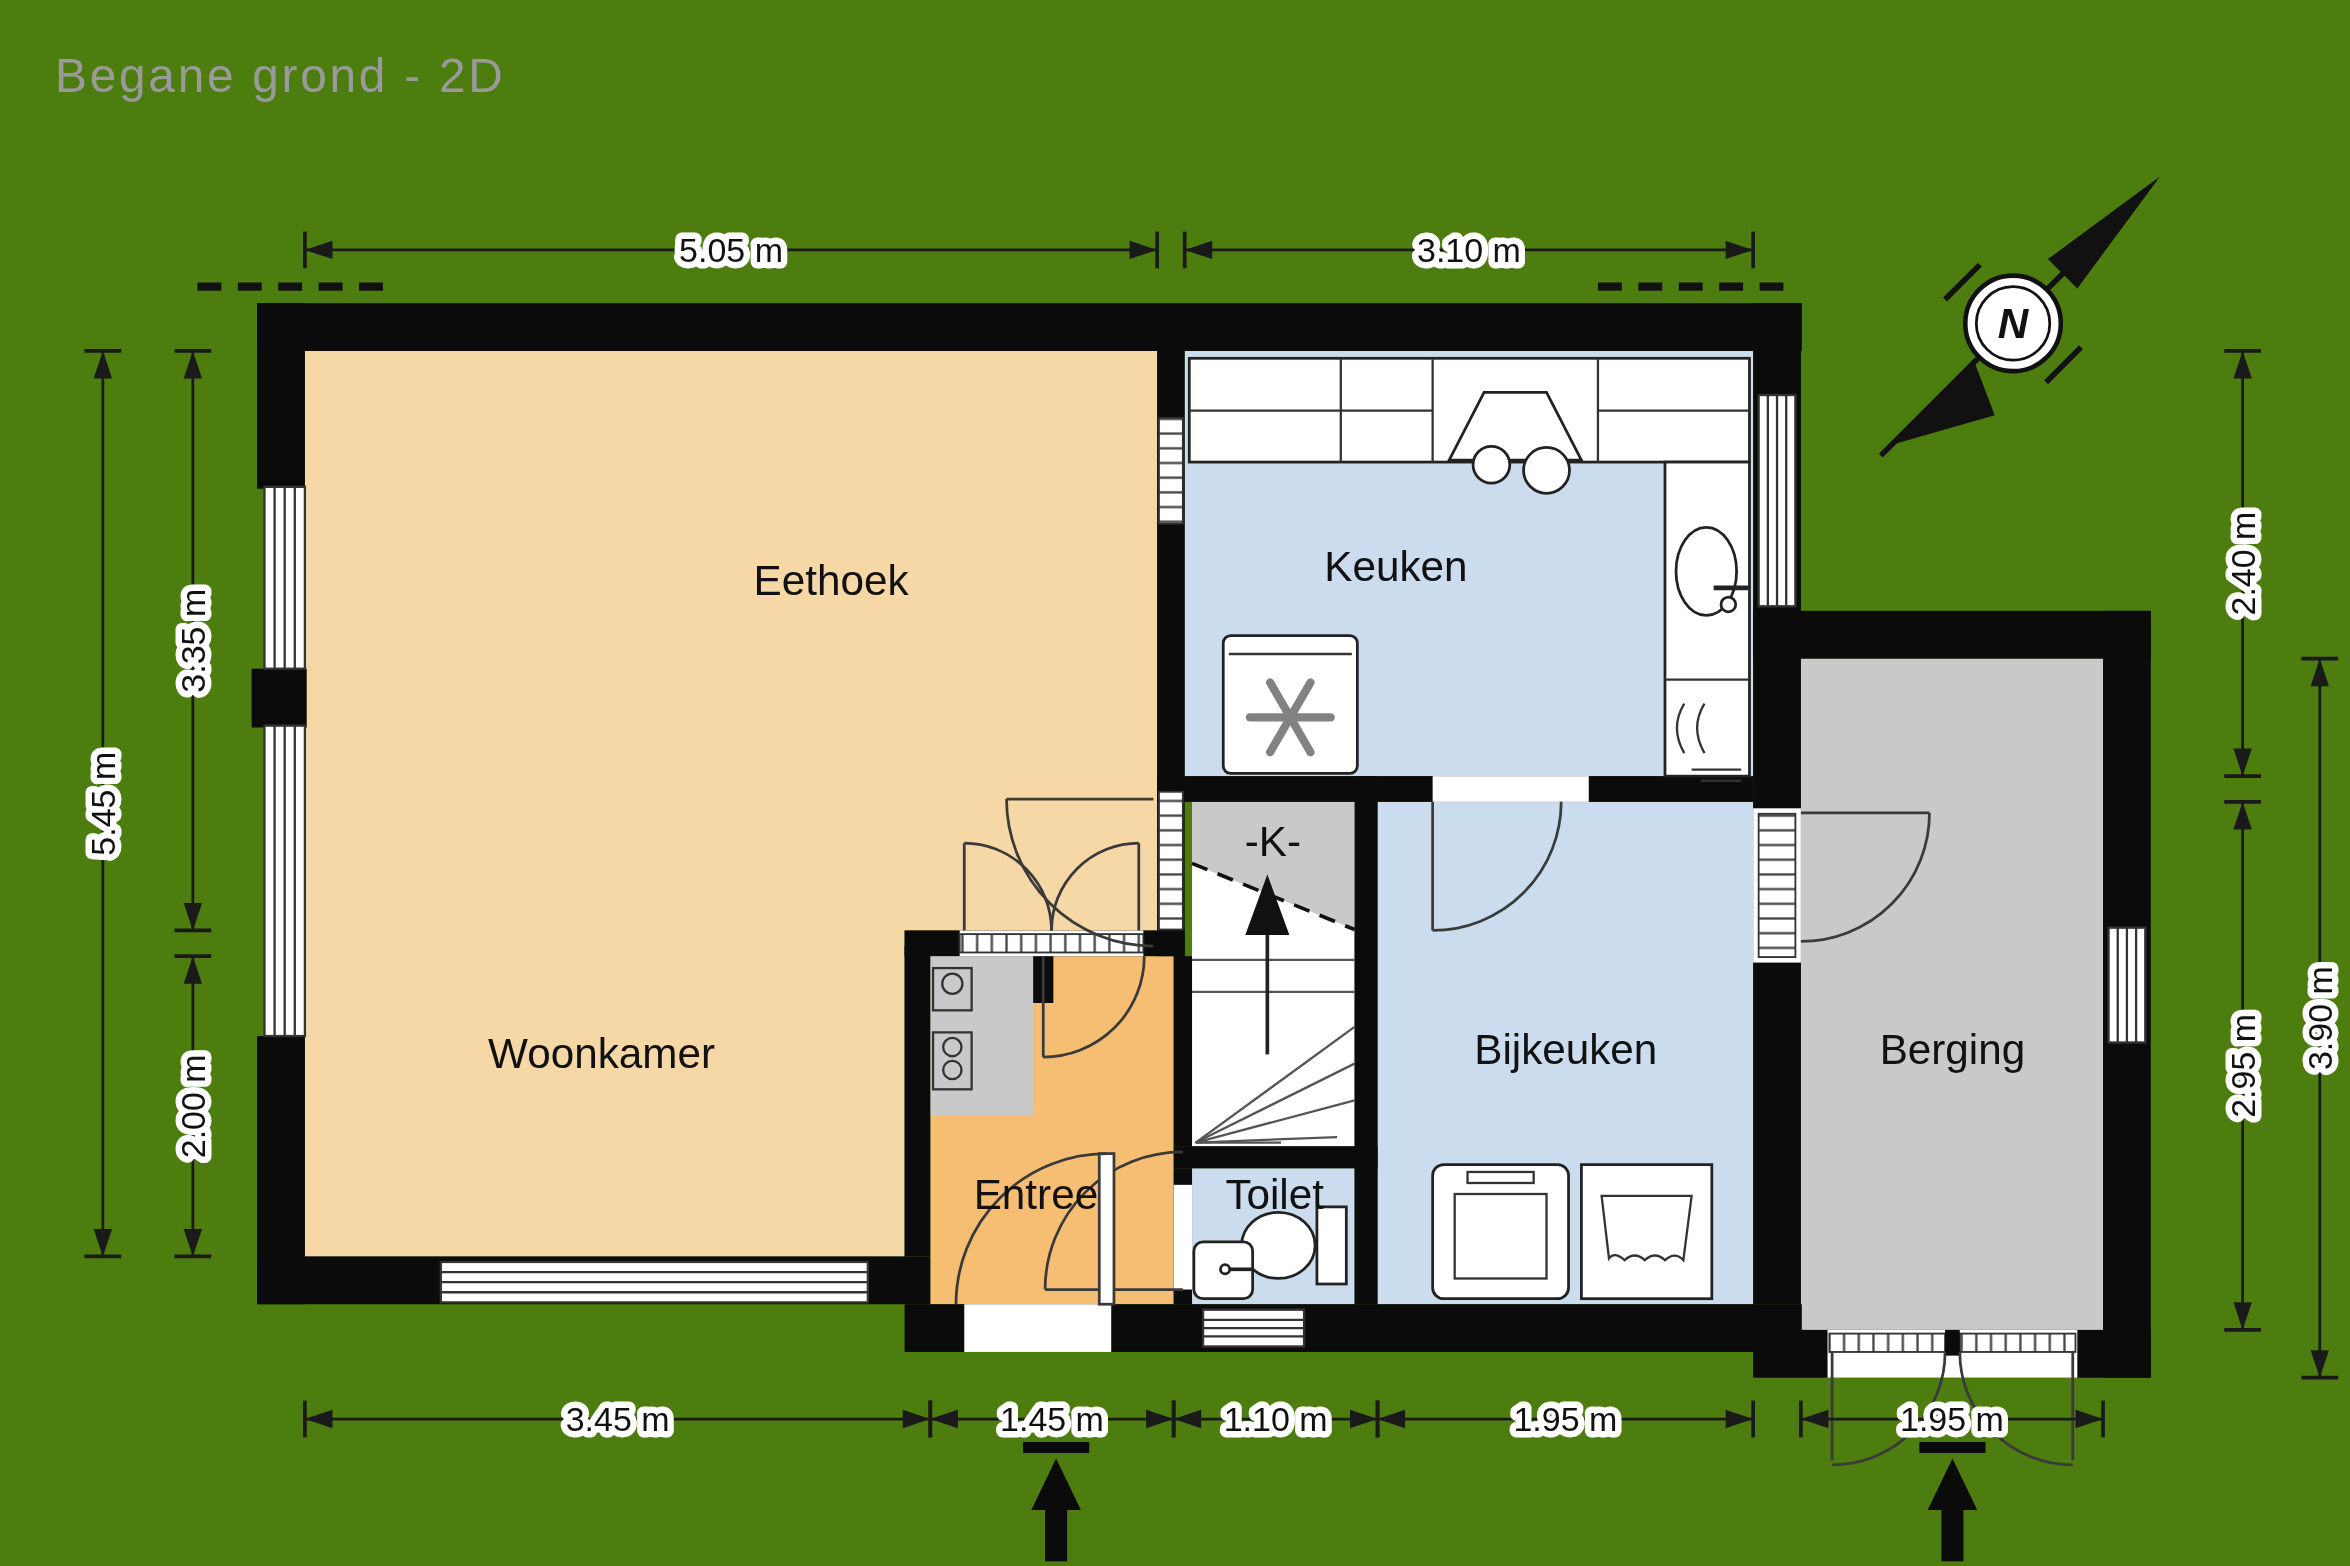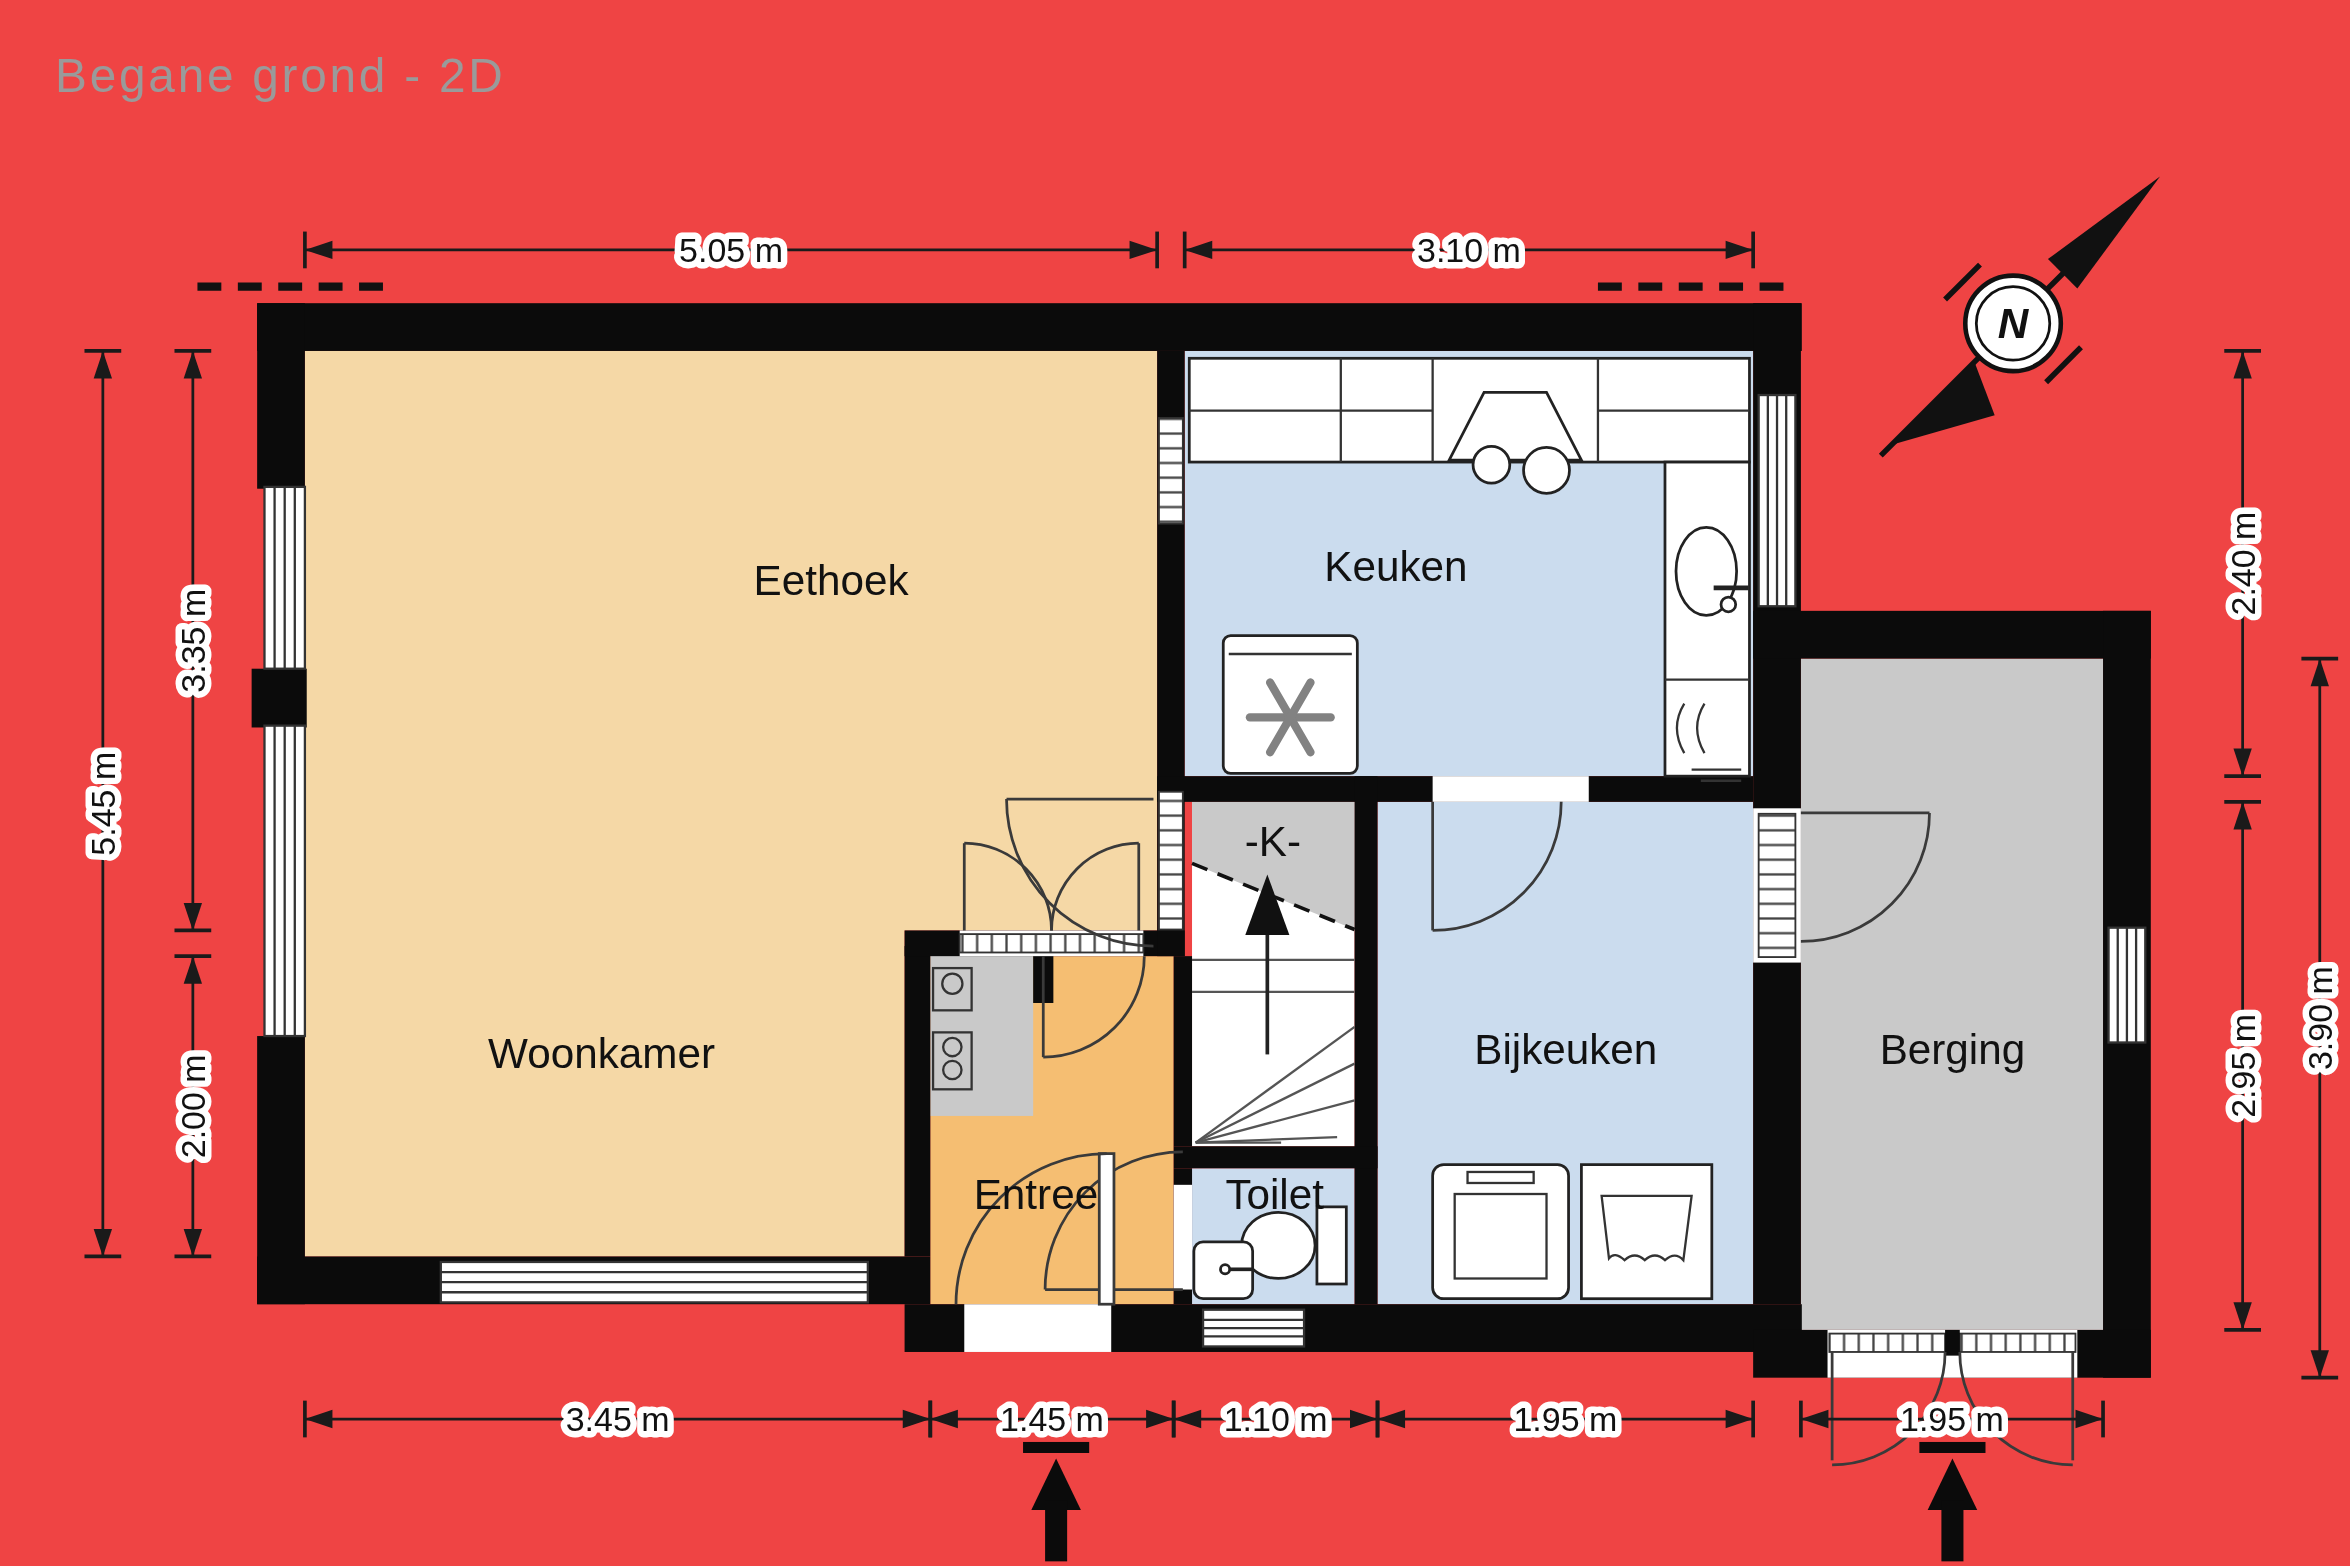--- a/index.html
+++ b/index.html
@@ -1,16 +1,16 @@
 <!DOCTYPE html>
 <html style="font-size:14.7px"><head>
 <meta charset="utf-8">
 <style>
   html,body{margin:0;padding:0;background:#fff;}
-  .page{width:2351px;height:1567px;position:relative;background:#ef4444;overflow:hidden;}
+  .page{width:2351px;height:1567px;position:relative;background:#4d7c0f;overflow:hidden;}
   svg{display:block;}
   text{font-family:"Liberation Sans",sans-serif;}
   .title{font-size:52px;letter-spacing:3px;}
   .room-label{font-size:46px;fill:#111;}
   .dim-label{font-size:37px;fill:#111;paint-order:stroke;stroke:#fff;stroke-width:14px;stroke-linejoin:round;}
   .compass-n{font-size:46px;font-weight:bold;font-style:italic;fill:#111;}
   .win-line{stroke:#333;stroke-width:2.5;}
   .fixture{fill:#fff;stroke:#222;stroke-width:3;}
   .fixture-thin{fill:none;stroke:#333;stroke-width:2.5;}
   .door{fill:none;stroke:#3a3a3a;stroke-width:3;}

